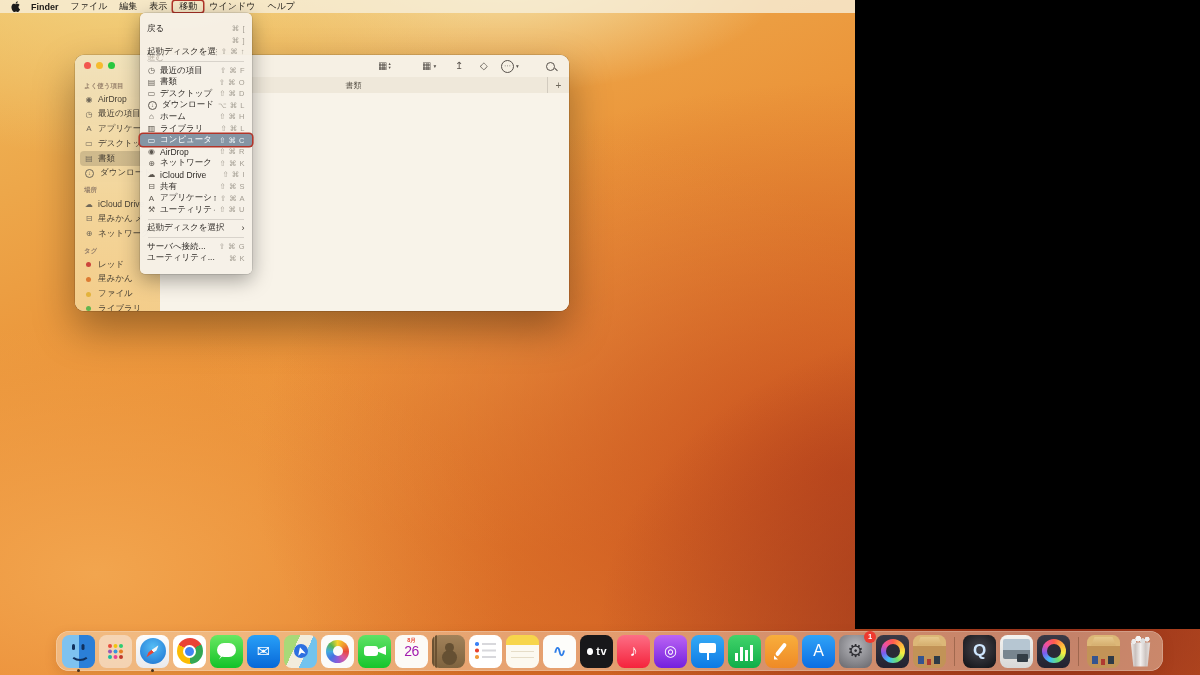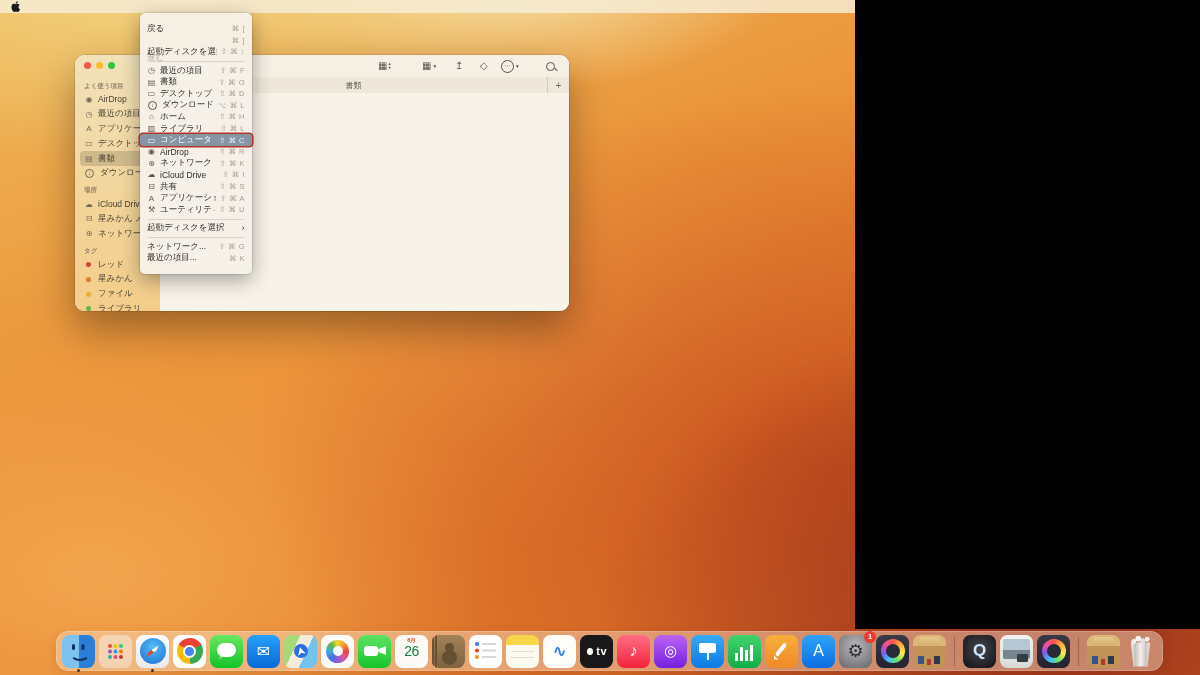--- a/index.html
+++ b/index.html
@@ -141,21 +141,21 @@
     background:conic-gradient(#f6d52c,#f0962e,#e8483e,#d75a9e,#8d5cd8,#4673e2,#41aade,#57b551,#f6d52c);}
   .di-photos::after{inset:11.5px;border-radius:50%;background:#fbfbf9;}
   .di-facetime{background:linear-gradient(180deg,#5fe266,#15c52c);}
   .di-facetime::before{left:5.5px;top:11px;width:14px;height:10px;border-radius:3px;background:#fff;}
   .di-facetime::after{right:5px;top:11.5px;width:8px;height:9px;background:#fff;
     clip-path:polygon(100% 0,100% 100%,0 65%,0 35%);}
   .di-calendar{background:#fcfaf6;}
   .cal-month{position:absolute;top:2.5px;left:0;right:0;text-align:center;font-size:5.5px;
     color:#e8432e;font-weight:600;}
   .cal-day{position:absolute;top:8px;left:0;right:0;text-align:center;font-size:14px;
-    font-weight:300;color:#15803d;letter-spacing:-0.5px;}
+    font-weight:300;color:#a21caf;letter-spacing:-0.5px;}
   .di-contacts{background:linear-gradient(180deg,#a2825a,#7e633f);}
   .di-contacts::before{left:0;top:0;bottom:0;width:6px;border-radius:7.5px 0 0 7.5px;
     background:repeating-linear-gradient(90deg,#6b5132 0 1.5px,transparent 1.5px 3px);}
   .di-contacts::after{left:50%;top:8px;width:9px;height:9px;margin-left:-3.5px;border-radius:50%;
     background:#655033;box-shadow:0 10px 0 3px #655033;}
   .di-reminders{background:#fff;}
   .di-reminders::before{left:6px;top:7.5px;width:3.5px;height:3.5px;border-radius:50%;background:#3b82f7;
     box-shadow:0 6.5px 0 #e8432e,0 13px 0 #f09a38;}
   .di-reminders::after{left:12.5px;top:8.5px;width:14px;height:1.6px;background:#d8d8dc;
     box-shadow:0 6.5px 0 #d8d8dc,0 13px 0 #d8d8dc;}
@@ -223,20 +223,44 @@
   <div class="black-panel"></div>
 
   <div class="menubar">
     <span class="apple">
         <span>
           <svg viewBox="0 0 14 17" width="9" height="11">
             <path fill="#1a1a1a" d="M11.6 9.1c0-2 1.6-3 1.7-3.1-1-1.4-2.4-1.6-2.9-1.6-1.2-.1-2.4.7-3 .7-.6 0-1.6-.7-2.6-.7C3.4 4.4 2.1 5.2 1.4 6.4c-1.5 2.6-.4 6.5 1.1 8.6.7 1 1.5 2.2 2.6 2.1 1-.1 1.4-.7 2.7-.7s1.6.7 2.7.7c1.1 0 1.8-1 2.5-2 .8-1.2 1.1-2.3 1.1-2.4 0 0-2.1-.8-2.5-3.6zM9.6 3.1c.5-.7.9-1.6.8-2.6-.8 0-1.8.5-2.3 1.2-.5.6-1 1.6-.8 2.5.9.1 1.8-.4 2.3-1.1z"></path>
           </svg>
         </span>
       </span>
+    <div class="mb-items">
+
+    <span class="mb-item bold">
+          <span class="mb-label">Finder</span>
+        </span>
+        <span class="mb-item">
+          <span class="mb-label">ファイル</span>
+        </span>
+        <span class="mb-item">
+          <span class="mb-label">編集</span>
+        </span>
+        <span class="mb-item">
+          <span class="mb-label">表示</span>
+        </span>
+        <span class="mb-item annotated">
+          <span class="mb-label">移動</span>
+        </span>
+        <span class="mb-item">
+          <span class="mb-label">ウインドウ</span>
+        </span>
+        <span class="mb-item">
+          <span class="mb-label">ヘルプ</span>
+        </span>
+      </div>
   </div>
 
   <div class="fwindow">
     <div class="sidebar">
       <div class="tl">
         <span class="c"></span>
         <span class="m"></span>
         <span class="z"></span>
       </div>
       <div class="sb-list">
@@ -453,26 +477,26 @@
           <span class="gm-label">起動ディスクを選択</span>
           <span class="gm-short">›</span>
         </div>
         <div class="gm-row sep">
           
           
           
         </div>
         <div class="gm-row">
 
-          <span class="gm-label">ネットワーク...</span>
+          <span class="gm-label">サーバへ接続...</span>
           <span class="gm-short">⇧ ⌘ G</span>
         </div>
         <div class="gm-row">
 
-          <span class="gm-label">最近の項目...</span>
+          <span class="gm-label">ユーティリティ...</span>
           <span class="gm-short">⌘ K</span>
         </div>
       </div>
   </div>
 
   <div class="dock">
     <div style="display:contents">
       
     <div class="ditem di di-finder">
 

